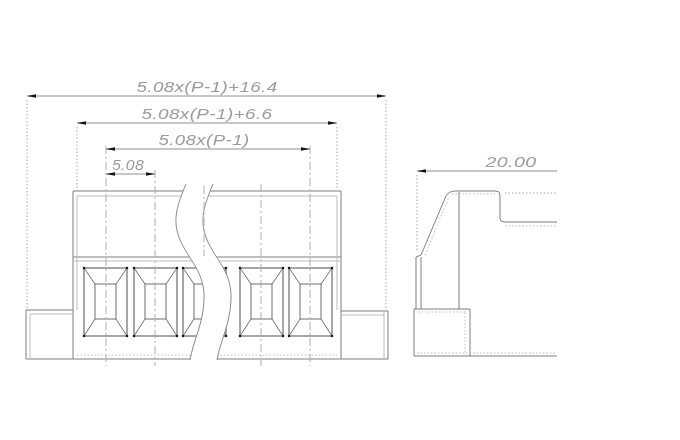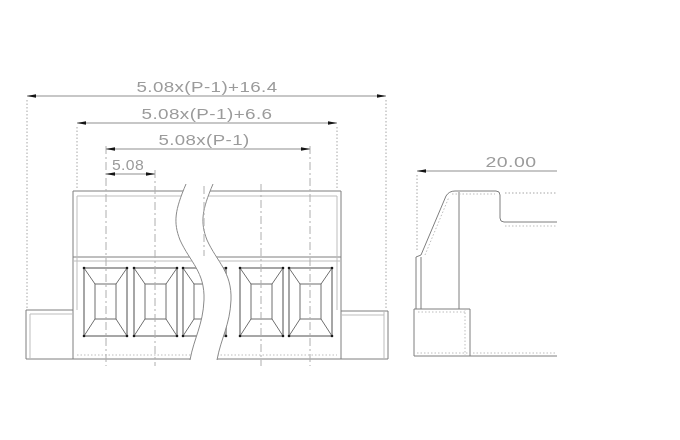--- a/index.html
+++ b/index.html
@@ -1,16 +1,16 @@
 <!DOCTYPE html>
 <html><head>
 <meta charset="utf-8">
 <style>
   html,body{margin:0;padding:0;background:#ffffff;}
-  .stage{position:relative;width:557px;height:440px;background:#fff;overflow:hidden;}
+  .stage{position:relative;width:557px;height:440px;background:#fff;overflow:hidden;font-style:italic;}
   svg{display:block;}
   text{font-family:"Liberation Sans", sans-serif;font-size:14px;letter-spacing:0.3px;}
   .vtext{font-size:14px;}
 </style>
 </head>
 <body>
 
 <div class="stage">
 <svg width="680" height="440" viewBox="0 0 680 440">
 

